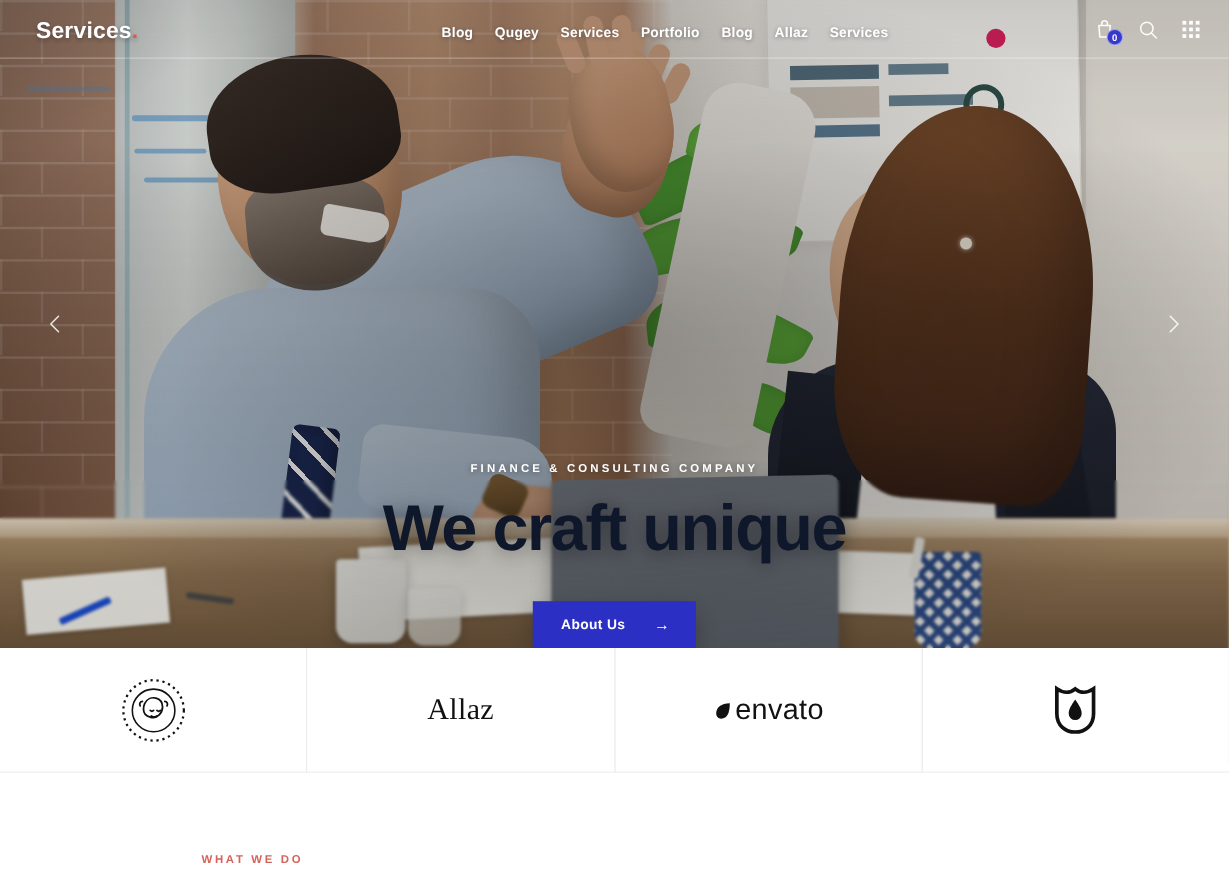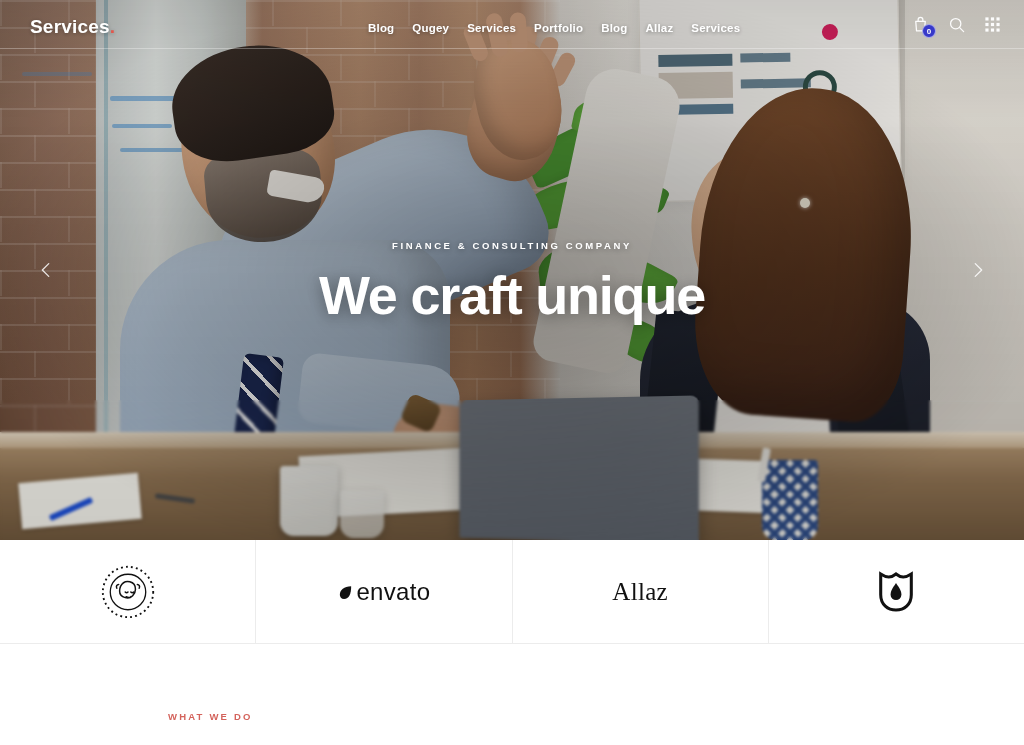--- a/index.html
+++ b/index.html
@@ -276,30 +276,30 @@
     position:absolute; right:-6px; bottom:-4px;
     min-width:14px; height:14px; border-radius:50%;
     background:#2f31c9; color:#fff; font-size:8px; font-weight:700;
     display:flex; align-items:center; justify-content:center;
     border:1px solid rgba(255,255,255,.55);
   }
 
   
   .hero-content {
     position:absolute; left:0; top:0; width:1024px; height:540px; z-index:20;
-    display:flex; flex-direction:column; align-items:center; justify-content:center;
+    display:flex; flex-direction:column; align-items:center; justify-content:flex-end;
     padding-top:24px;
   }
   .eyebrow {
     color:#ffffff; font-size:9.5px; font-weight:700; letter-spacing:2.6px;
     text-transform:uppercase; margin-bottom:16px;
     text-shadow:0 1px 6px rgba(0,0,0,.45);
   }
   .headline {
-    color:#ffffff; font-size:54px; line-height:1.05; font-weight:700;
+    color:#0f172a; font-size:54px; line-height:1.05; font-weight:700;
     text-align:center; letter-spacing:-1.2px;
     text-shadow:0 2px 16px rgba(0,0,0,.38);
   }
   .headline span { display:block; }
   .btn-about {
     margin-top:32px;
     display:inline-flex; align-items:center; gap:24px;
     background:#2b2fc4; color:#fff;
     padding:13px 22px 13px 24px;
     font-size:11.5px; font-weight:700; letter-spacing:.3px;
@@ -628,20 +628,24 @@
 
       <div class="hero-blur-bottom"></div>
       <div class="hero-shade"></div>
     </div>
 
     <div class="hero-content">
       <div class="eyebrow">FINANCE &amp; CONSULTING COMPANY</div>
       <h1 class="headline">
         <span>We craft unique</span>
       </h1>
+      <button class="btn-about">
+        <span>About Us</span>
+        <span class="arrow">→</span>
+      </button>
     </div>
 
     <div class="slider-arrow prev">
       <svg viewBox="0 0 24 24" fill="none" stroke="currentColor" stroke-width="1.4" stroke-linecap="round" stroke-linejoin="round">
         <polyline points="15 5 8 12 15 19"></polyline>
       </svg>
     </div>
     <div class="slider-arrow next">
       <svg viewBox="0 0 24 24" fill="none" stroke="currentColor" stroke-width="1.4" stroke-linecap="round" stroke-linejoin="round">
         <polyline points="9 5 16 12 9 19"></polyline>
@@ -696,31 +700,31 @@
 
   <section class="clients" id="clients">
       <div class="client-cell">
         <svg viewBox="0 0 60 60" width="56" height="56">
           <circle cx="30" cy="30" r="27" fill="none" stroke="#111" stroke-width="2" stroke-dasharray="2 3.4"></circle>
           <circle cx="30" cy="30" r="19" fill="none" stroke="#111" stroke-width="1.4"></circle>
           <path d="M22 24c2-4 6-6 10-5 4 1 6 4 6 8 0 3-1 5-3 7-2 2-5 3-8 2-4-1-6-4-6-7 0-2 .4-3.6 1-5z M20 22c-2 0-3 2-2 4 M40 22c2 0 3 2 2 4 M27 30c1 1 2 1 3 0 M33 30c1 1 2 1 3 0 M28 35c2 1 4 1 5 0" fill="none" stroke="#111" stroke-width="1.6" stroke-linecap="round" stroke-linejoin="round"></path>
         </svg>
       </div>
       <div class="client-cell">
+        <span class="client-text" style="font-family: &quot;Liberation Serif&quot;, serif; font-size: 25px;">Allaz</span>
+      </div>
+      <div class="client-cell">
         <span style="display: inline-flex; align-items: center; gap: 2px;">
           <svg viewBox="0 0 24 24" width="17" height="17">
             <path d="M20 3C10 3 4 8 4 15c0 3 2 6 6 6 7 0 10-7 10-18z" fill="#111"></path>
           </svg>
           <span class="client-text" style="font-size: 24px; font-weight: 400;">envato</span>
         </span>
       </div>
       <div class="client-cell">
-        <span class="client-text" style="font-family: &quot;Liberation Serif&quot;, serif; font-size: 25px;">Allaz</span>
-      </div>
-      <div class="client-cell">
         <svg viewBox="0 0 40 46" width="36" height="42">
           <path d="M3 3c6 4 11 5 17 0 6 5 11 4 17 0v23c0 11-8 17-17 17S3 37 3 26V3z" fill="none" stroke="#111" stroke-width="3.4"></path>
           <path d="M20 13c4 6 6 9 6 13a6 6 0 0 1-12 0c0-4 2-7 6-13z" fill="#111"></path>
         </svg>
       </div>
     </section>
 
   <section class="section-intro">
     <div class="what-we-do">WHAT WE DO</div>
   </section>

